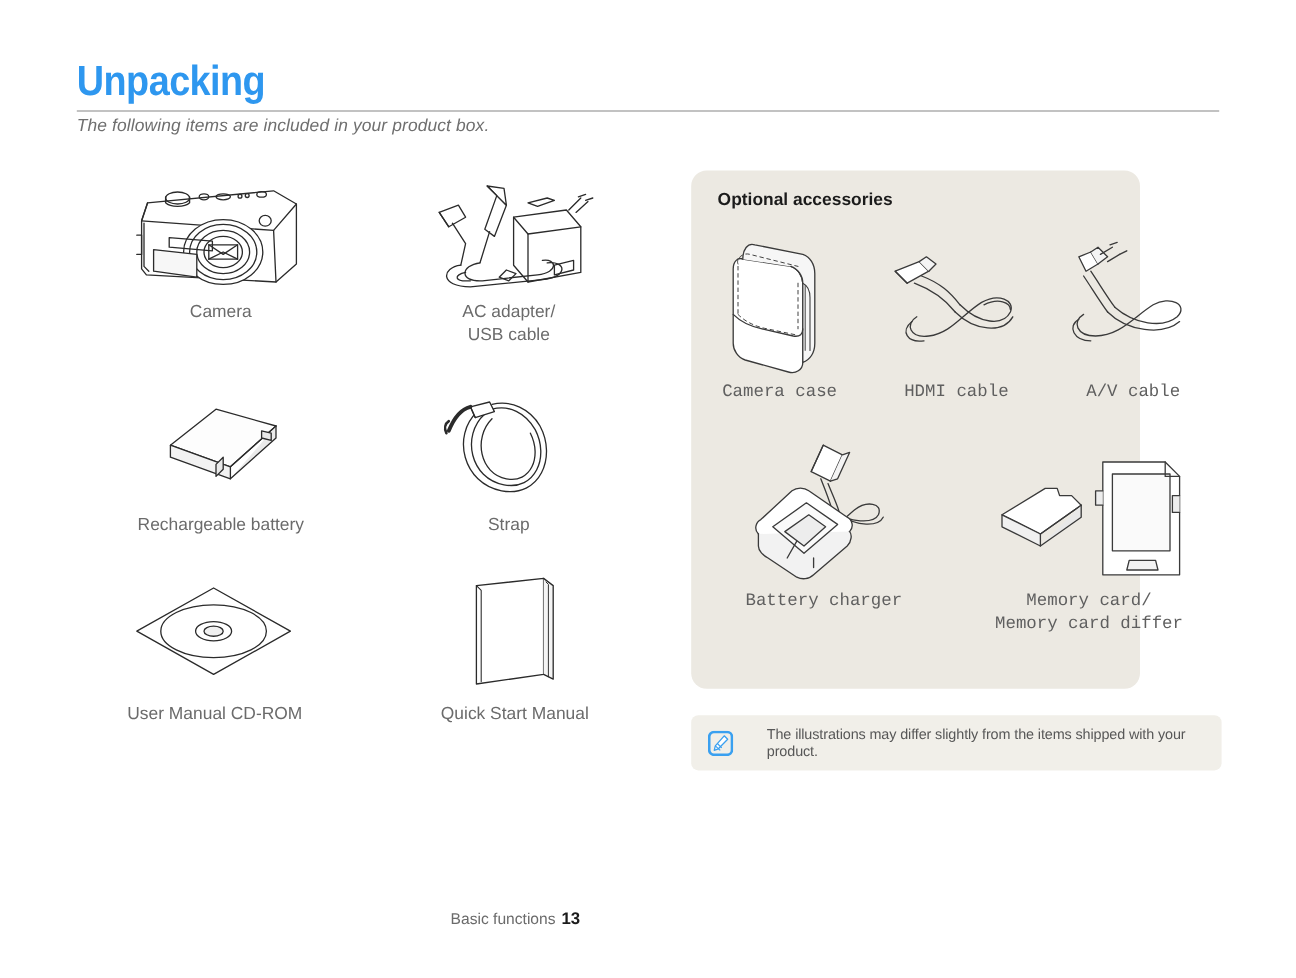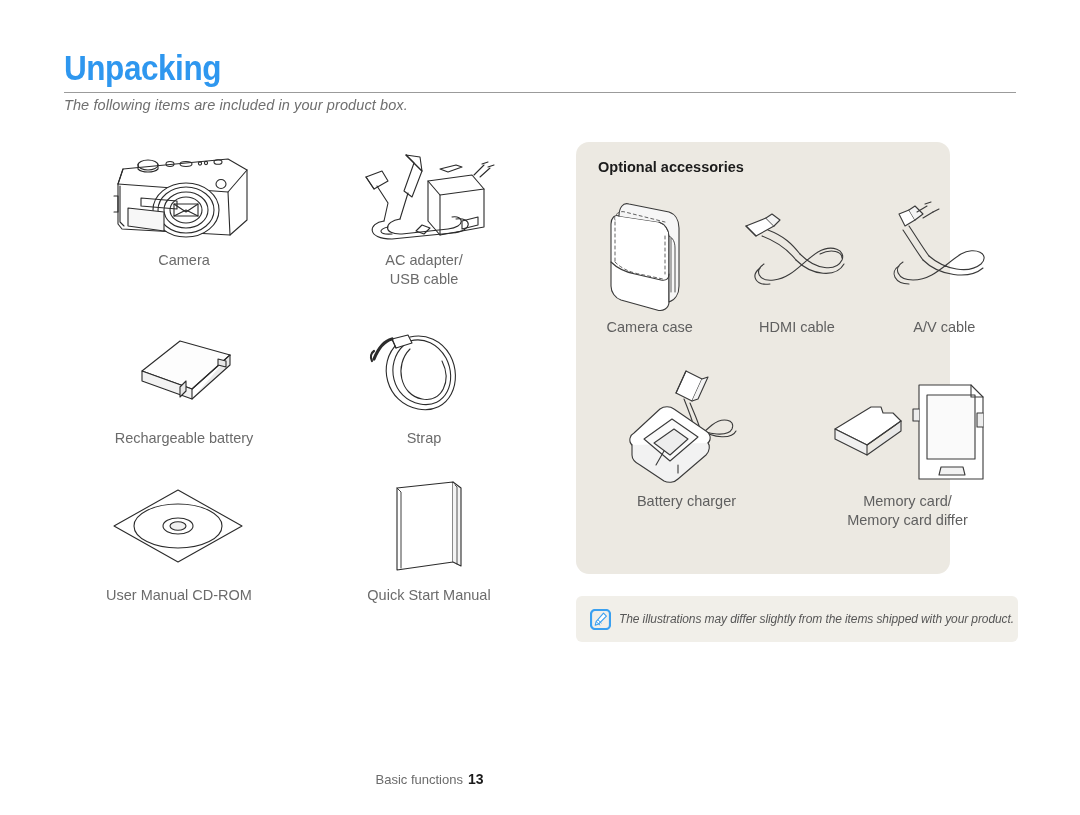--- a/index.html
+++ b/index.html
@@ -132,20 +132,21 @@
     align-items: center;
     justify-content: center;
   }
 
   .opt-label {
     margin-top: 2px;
     font-size: 14.5px;
     color: #5f5f5f;
     text-align: center;
     line-height: 19px;
+    font-family: Liberation Mono, monospace;
   }
 
   
   .note-box {
     position: absolute;
     left: 576px;
     top: 596px;
     width: 442px;
     height: 46px;
     background: #f1efe9;
@@ -155,37 +156,35 @@
     padding-left: 14px;
   }
 
   .note-icon {
     width: 21px;
     height: 21px;
     flex: 0 0 21px;
   }
 
   .note-text {
-    margin-left: 8px;
+    margin-left: 28px;
     font-size: 12px;
     color: #575757;
     letter-spacing: -0.1px;
-    font-style: italic;
   }
 
   
   .footer {
     position: absolute;
     left: 0;
     top: 757px;
     width: 859px;
     text-align: center;
     font-size: 13px;
     color: #6b6b6b;
-    margin-top: 14px;
   }
 
   .footer .page-num {
     font-weight: bold;
     color: #1b1b1b;
     font-size: 14px;
     margin-left: 5px;
   }
 
   svg { display: block; }

